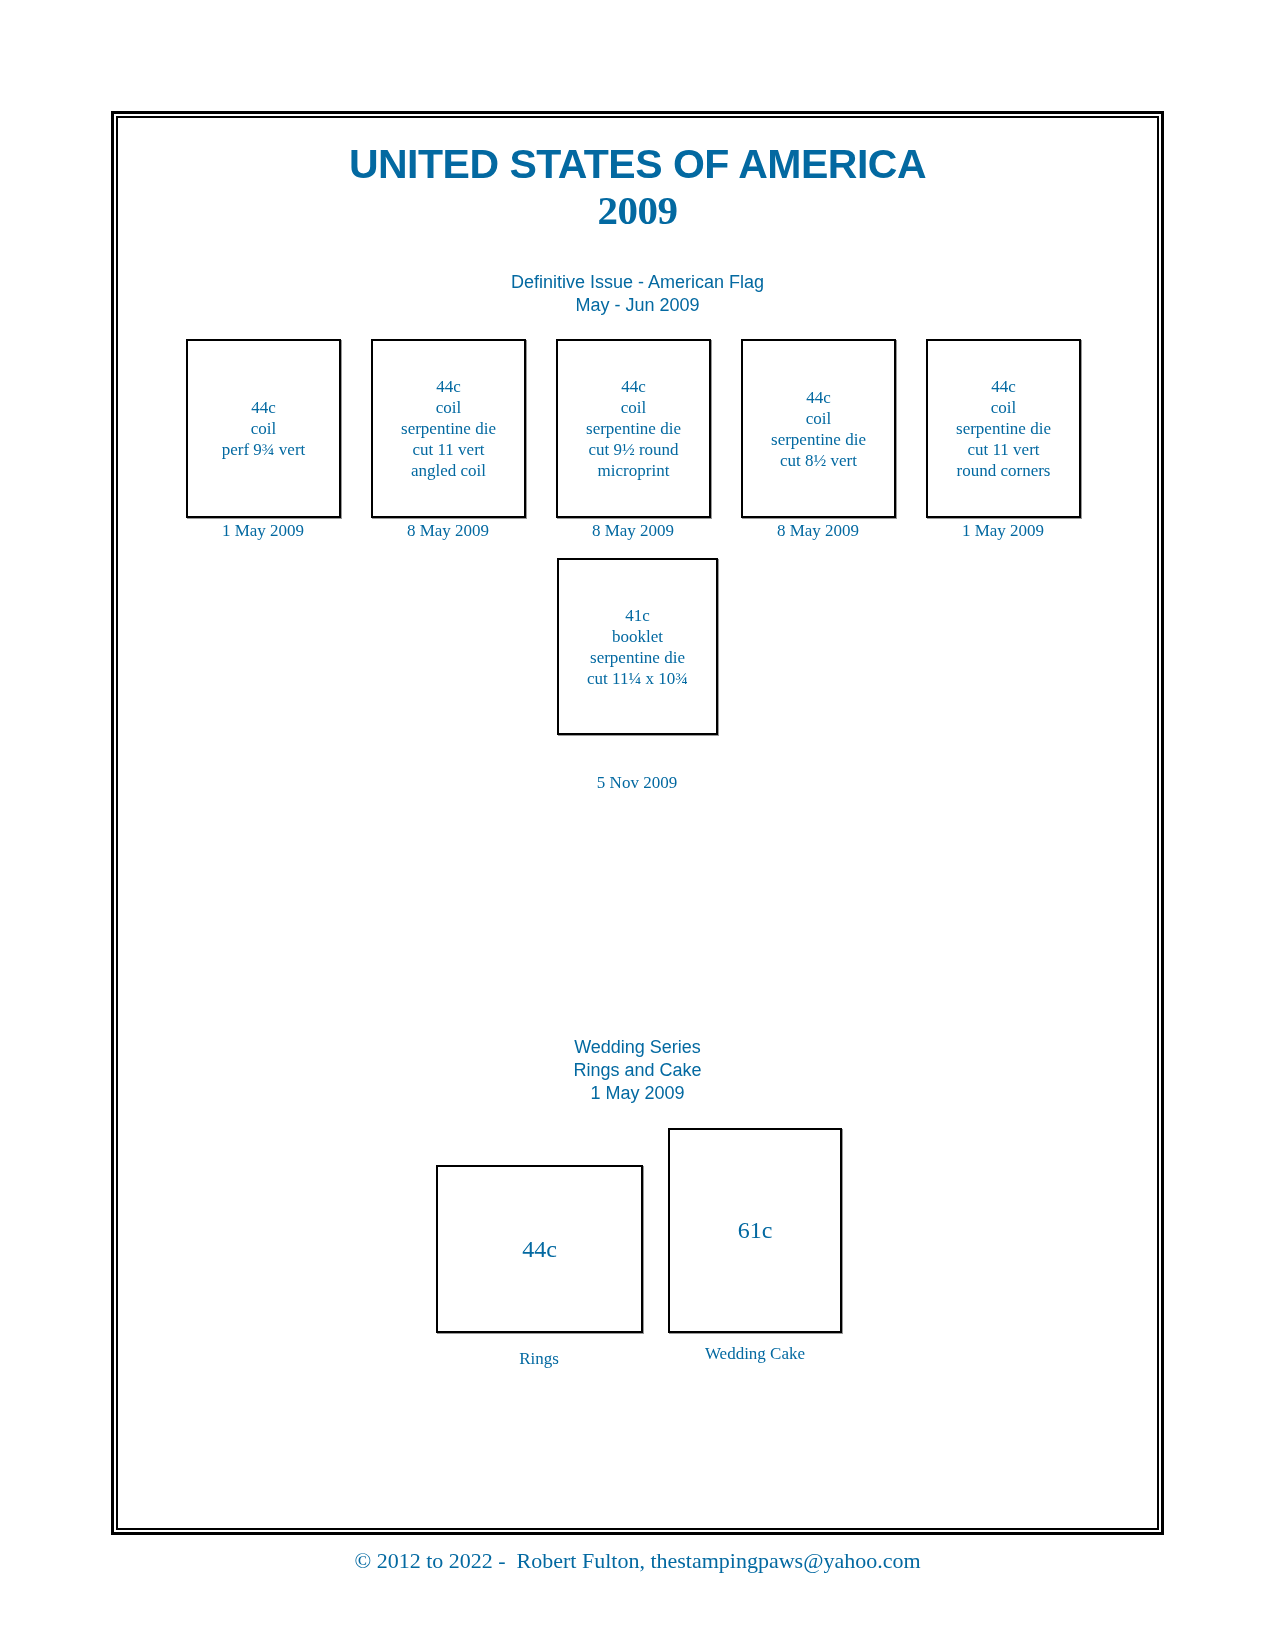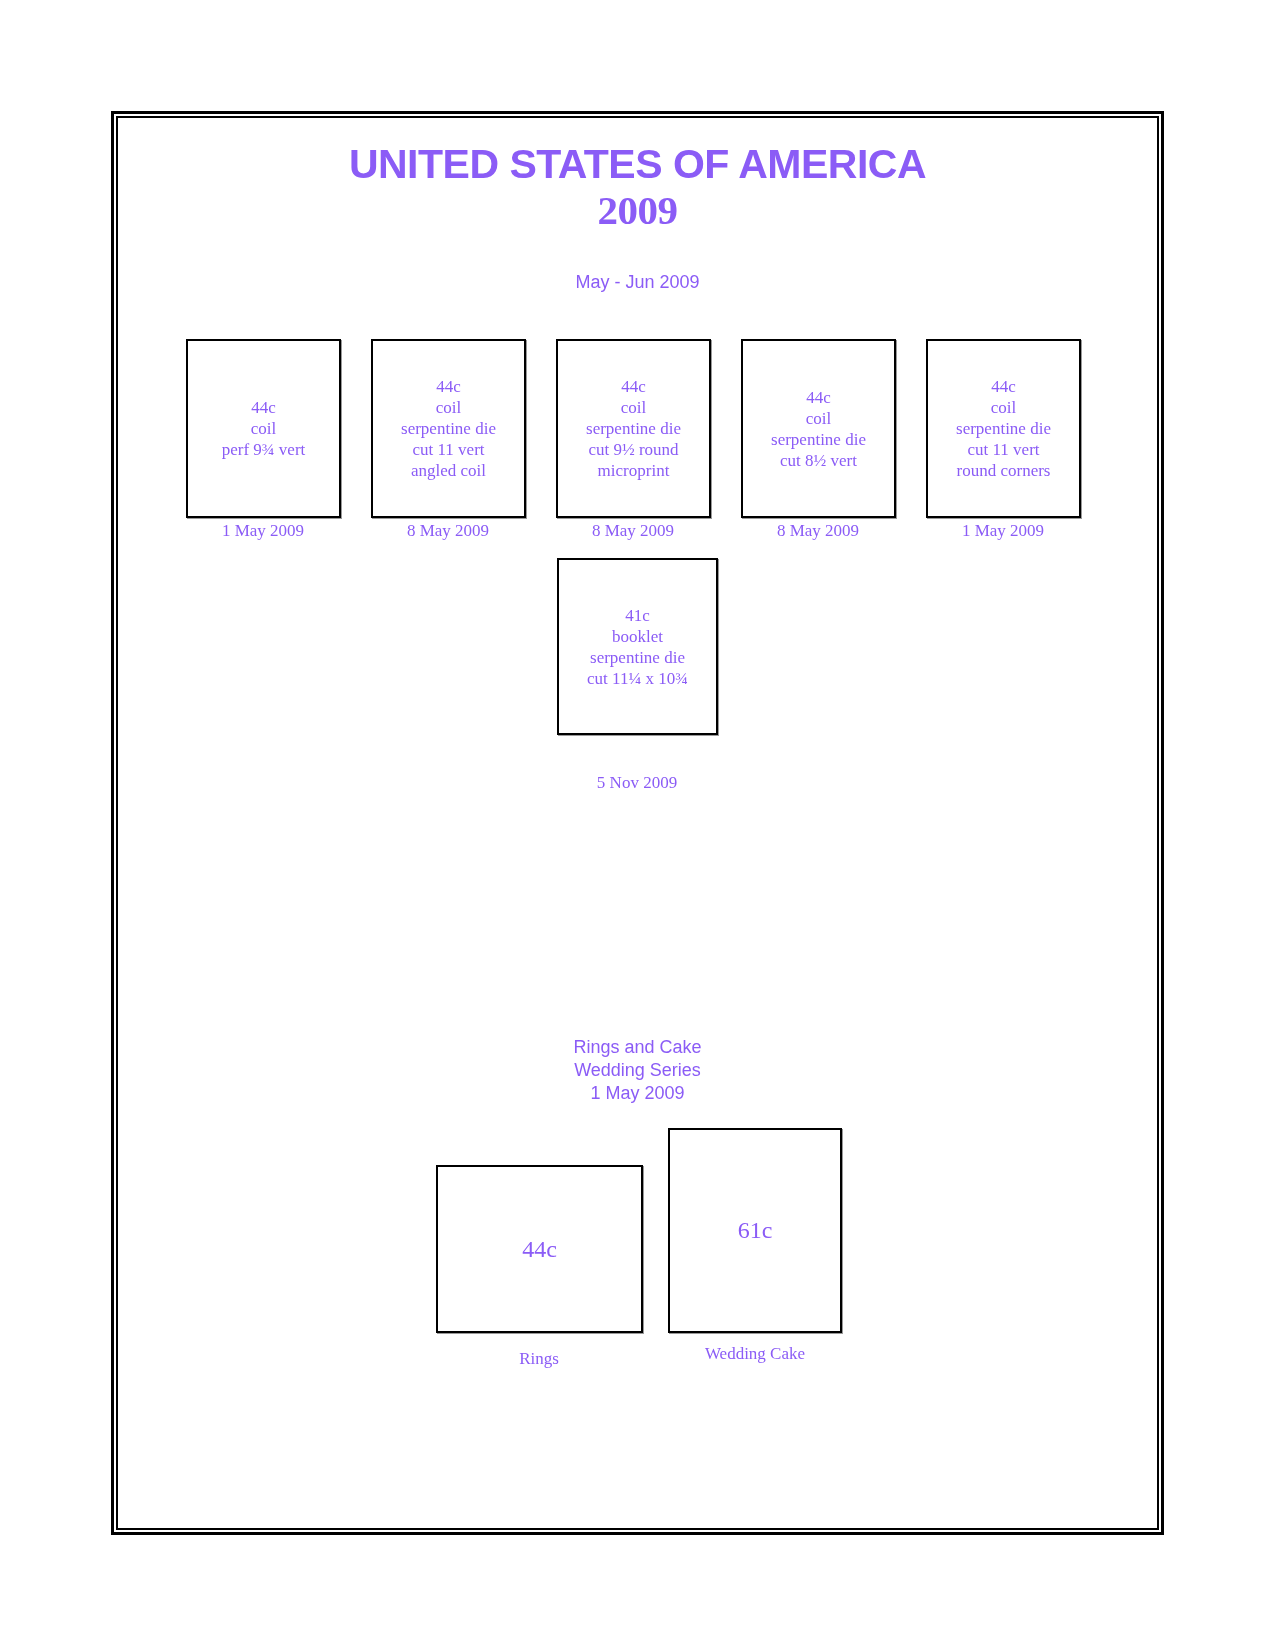--- a/index.html
+++ b/index.html
@@ -1,21 +1,21 @@
 <!DOCTYPE html>
 <html><head>
 <meta charset="utf-8">
 <style>
   html, body { margin: 0; padding: 0; background: #ffffff; }
   .page {
     position: relative;
     width: 1275px;
     height: 1650px;
     background: #ffffff;
-    color: #8b5cf6;
+    color: #0369a1;
     overflow: hidden;
   }
   
   .frame-outer {
     position: absolute;
     left: 111px; top: 111px;
     width: 1053px; height: 1424px;
     border: 3px solid #000;
     box-sizing: border-box;
   }
@@ -85,20 +85,21 @@
 <div class="page">
 
   <div class="frame-outer">
     <div class="frame-inner"></div>
   </div>
 
   <div class="centered-block page-title" style="top:141px;">UNITED STATES OF AMERICA</div>
   <div class="centered-block page-title" style="top:187px;font-family:Liberation Serif, serif;">2009</div>
 
   <div class="centered-block section-head" style="top:271px;">
+    <div>Definitive Issue - American Flag</div>
     <div>May - Jun 2009</div>
   </div>
 
   <div class="stamp-box" style="left:186px;top:339px;width:155px;height:179px;">
     <div>44c</div>
     <div>coil</div>
     <div>perf 9¾ vert</div>
     <div></div>
     <div></div>
   </div>
@@ -142,29 +143,30 @@
 
   <div class="stamp-box" style="left:557px;top:558px;width:161px;height:177px;">
     <div>41c</div>
     <div>booklet</div>
     <div>serpentine die</div>
     <div>cut 11¼ x 10¾</div>
   </div>
   <div class="stamp-caption" style="left:537px;top:772px;">5 Nov 2009</div>
 
   <div class="centered-block section-head" style="top:1036px;">
+    <div>Wedding Series</div>
     <div>Rings and Cake</div>
-    <div>Wedding Series</div>
     <div>1 May 2009</div>
   </div>
 
   <div class="stamp-box" style="left:436px;top:1165px;width:207px;height:168px;">
     <div class="stamp-value">44c</div>
   </div>
   <div class="stamp-caption" style="left:439px;top:1348px;">Rings</div>
 
   <div class="stamp-box" style="left:668px;top:1128px;width:174px;height:205px;">
     <div class="stamp-value">61c</div>
   </div>
   <div class="stamp-caption" style="left:655px;top:1343px;">Wedding Cake</div>
 
+  <div class="footer-line" style="top:1548px;">© 2012 to 2022 -  Robert Fulton, thestampingpaws@yahoo.com</div>
 
 </div>
 
 </body></html>

